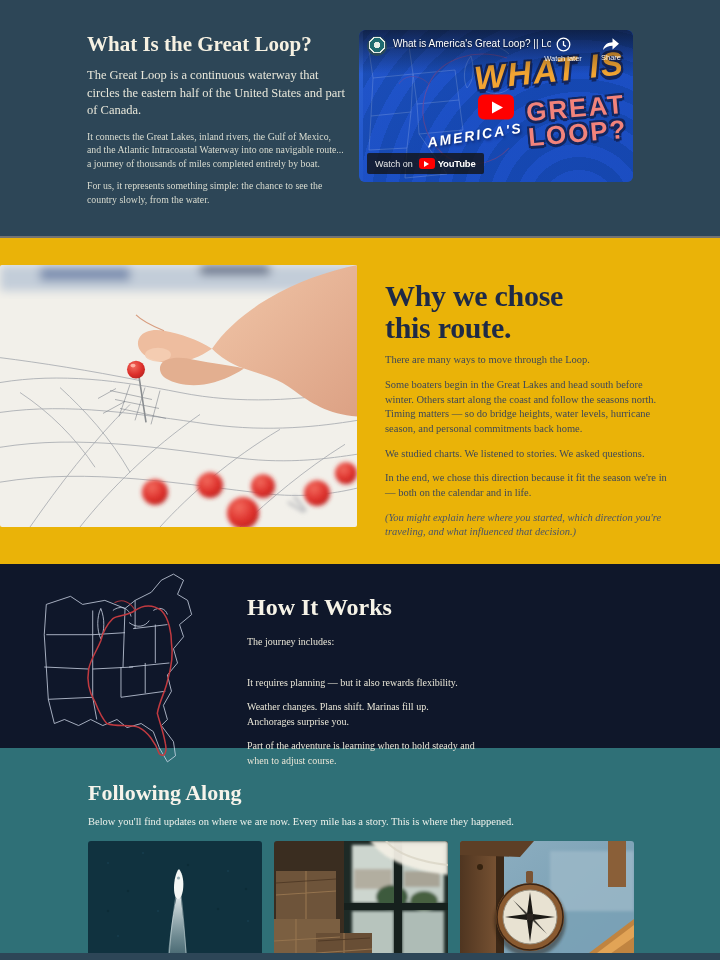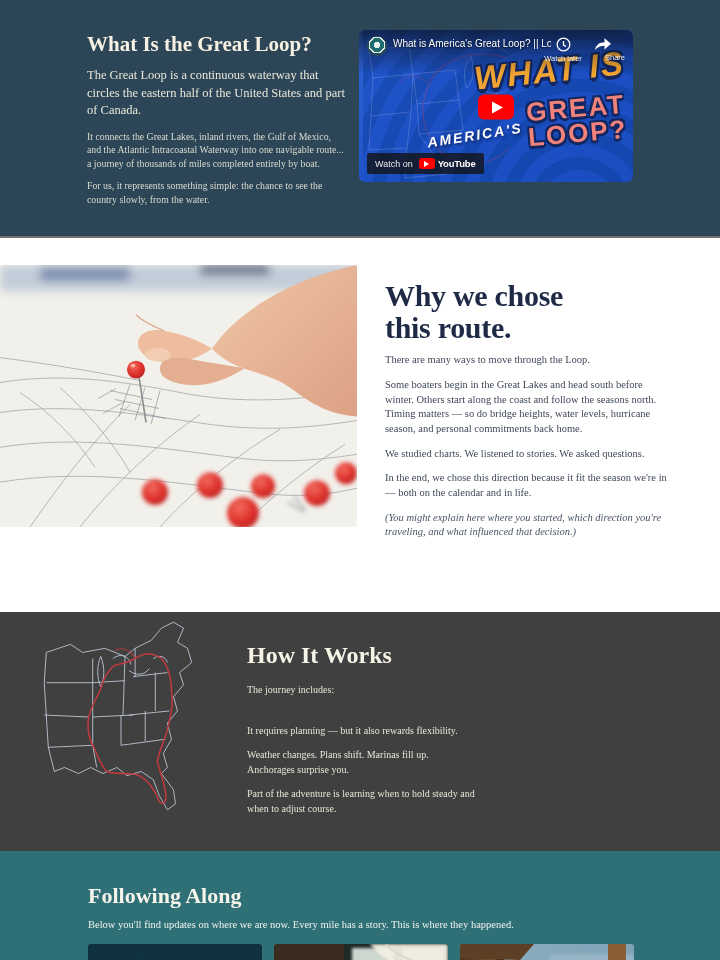--- a/index.html
+++ b/index.html
@@ -34,48 +34,48 @@
   .video-topbar { position:absolute; top:0; left:0; right:0; height:44px;
       background:linear-gradient(rgba(10,10,10,.62), rgba(10,10,10,0)); }
   .yt-avatar { position:absolute; left:8px; top:6px; width:20px; height:20px; border-radius:50%;
       background:radial-gradient(circle at 50% 45%, #e6eee8 0 3px, #1e6b70 3px 7px, #e4ebe4 7px 8.5px, #2a4a58 8.5px); }
   .yt-title { position:absolute; left:34px; top:8px; width:158px; font-family:"Liberation Sans",sans-serif;
       font-size:10px; color:#fff; white-space:nowrap; overflow:hidden; text-shadow:0 1px 2px rgba(0,0,0,.8); }
   .yt-action { position:absolute; top:7px; width:44px; text-align:center; color:rgba(255,255,255,.92);
       font-family:"Liberation Sans",sans-serif; font-size:7.5px; }
   .yt-action svg { display:block; margin:0 auto 2px; }
   .act-watchlater { right:48px; }
-  .act-share { right:8px;text-align:right; }
+  .act-share { right:0; }
   .play-btn { position:absolute; left:50%; top:50%; transform:translate(-50%,-46%);
       width:36px; height:25px; background:#ff0000; border-radius:6px;
       display:flex; align-items:center; justify-content:center; }
   .play-tri { width:0; height:0; border-left:11px solid #fff;
       border-top:6.5px solid transparent; border-bottom:6.5px solid transparent; margin-left:2px; }
   .watch-on { position:absolute; left:8px; bottom:8px; display:flex; align-items:center; gap:6px;
       background:rgba(18,18,18,.78); border-radius:2px; padding:5px 8px;
       font-family:"Liberation Sans",sans-serif; font-size:9px; color:#e8e8e8; }
   .yt-logo { display:flex; align-items:center; gap:3px; }
   .yt-logo-mark { width:16px; height:11px; background:#ff0000; border-radius:3px;
       display:flex; align-items:center; justify-content:center; }
   .yt-logo-mark i { width:0; height:0; border-left:5px solid #fff;
       border-top:3px solid transparent; border-bottom:3px solid transparent; display:block; }
   .yt-logo-text { font-weight:bold; font-size:9.5px; color:#fff; letter-spacing:-.2px; }
 
   
-  .sec-why { height:374px; background:#ffffff; position:relative; }
+  .sec-why { height:326px; background:#eab308; position:relative; }
   .why-photo { position:absolute; left:0; top:27px; width:357px; height:262px; overflow:hidden; border-radius:2px; }
   .why-photo svg { display:block; width:100%; height:100%; }
   .why-text { position:absolute; left:385px; top:42px; width:284px; }
   .why-text h2 { font-size:30px; line-height:1.07; color:#1e2a46; margin-bottom:9px; font-weight:bold; letter-spacing:-.3px; }
   .why-text h2 span { display:block; }
   .why-text p { font-size:10.5px; line-height:1.4; color:#3e4858; margin-bottom:10px; }
   .why-text p.note { font-style:italic; color:#4a5466; }
 
   
-  .sec-how { height:239px; background:#404040; position:relative; }
+  .sec-how { height:184px; background:#0f172a; position:relative; }
   .how-map { position:absolute; left:16px; top:6px; width:214px; height:194px; }
   .how-content { position:absolute; left:247px; top:30px; width:420px; color:#e8e5d6; }
   .how-content h2 { font-size:24px; color:#f6f3e7; margin-bottom:14px; font-weight:bold; }
   .how-cols { display:flex; gap:16px;flex-direction:column; }
   .how-col1 { width:176px; flex:none; }
   .how-col2 { width:228px; flex:none; }
   .how-cols p { font-size:10px; line-height:1.45; margin-bottom:10px; }
   .how-col1 ul { list-style:none; margin-top:10px; }
   .how-col1 li { position:relative; padding-left:11px; font-size:10px; line-height:1.4; margin-bottom:6px; }
   .how-col1 li::before { content:"•"; position:absolute; left:0; top:0; font-size:10px; color:#e8e5d6; }

